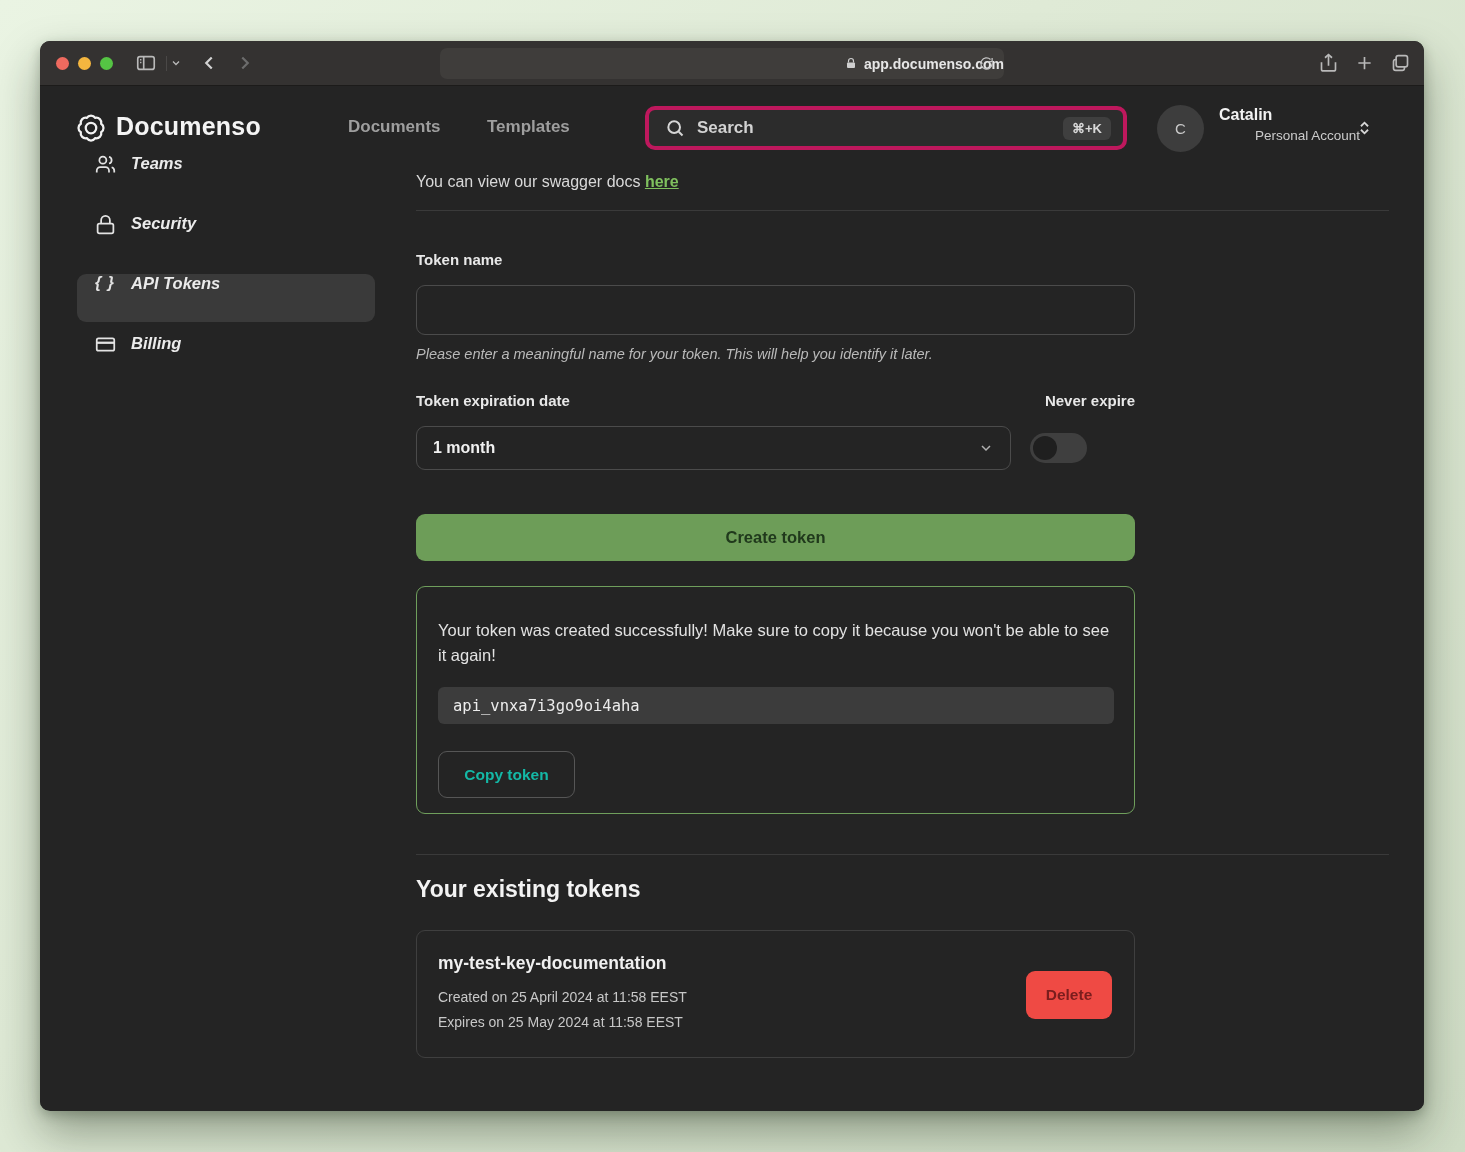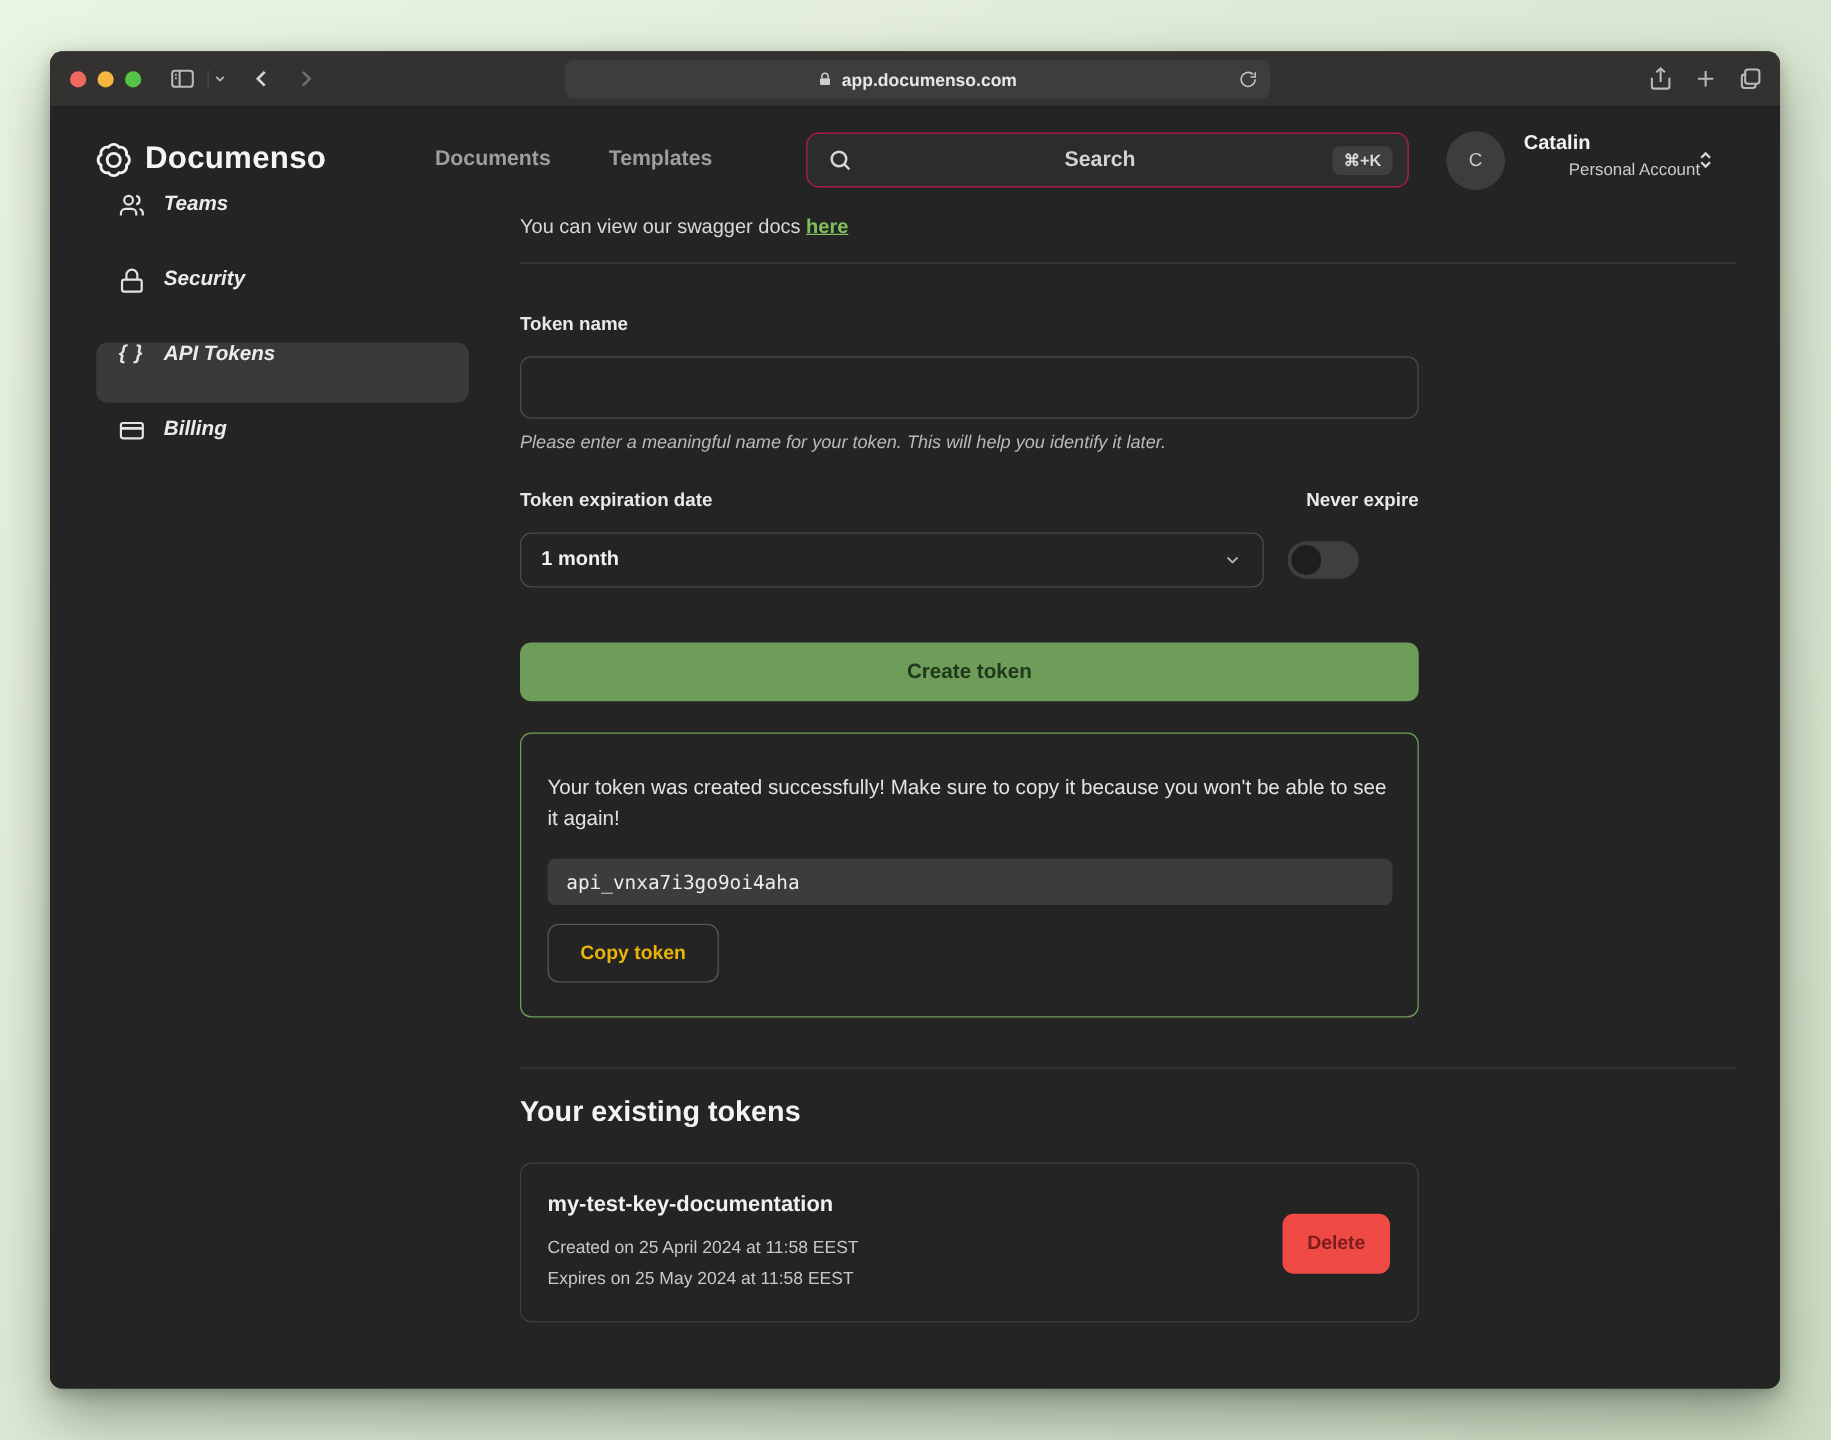--- a/index.html
+++ b/index.html
@@ -23,40 +23,40 @@
     position:relative;
   }
   .light { position:absolute; top:16px; width:13px; height:13px; border-radius:50%; }
   .light.red { left:16px; background:#ee6a5f; }
   .light.yellow { left:38px; background:#f4b63f; }
   .light.green { left:60px; background:#55c444; }
   .chrome-icon { position:absolute; top:11px; color:#b9b9b9; }
   .chrome-icon svg { display:block; }
   .sep { position:absolute; left:126px; top:15px; width:1px; height:15px; background:#4a4847; }
   .addr {
-    position:absolute; left:412px; top:7px; width:564px; height:31px;
-    background:#3f3d3b; border-radius:7px; display:flex; align-items:center; justify-content:center;
+    position:absolute; left:400px; top:7px; width:564px; height:31px;
+    background:#3f3d3b; border-radius:7px; display:flex; align-items:center; justify-content:flex-end;
     color:#e6e6e6; font-size:14px; font-weight:600;
   }
   .addr .lock { margin-right:7px; color:#cfcfcf; display:flex; }
   .addr .reload { position:absolute; right:10px; color:#c4c4c4; display:flex; }
 
   
   .app { position:relative; height:1024px; background:#242424; color:#e5e5e5; }
 
   .logo-badge { position:absolute; left:36px; top:27px; color:#f2f2f2; }
   .brand { position:absolute; left:76px; top:26px; font-size:25px; font-weight:700; color:#f4f4f4; letter-spacing:.2px; }
   .nav-link { position:absolute; top:31px; font-size:17px; font-weight:600; color:#9e9e9e; cursor:pointer; }
   .nav-documents { left:308px; }
   .nav-templates { left:447px; }
 
   .search {
     position:absolute; left:605px; top:20px; width:482px; height:44px;
-    border:1px solid #be185d; background:#2c2c2c; border-radius:10px;
-    display:flex; align-items:center; padding:0 12px 0 16px;text-align:center;
+    border:4px solid #be185d; background:#2c2c2c; border-radius:10px;
+    display:flex; align-items:center; padding:0 12px 0 16px;
   }
   .search .mag { color:#d6d6d6; display:flex; margin-right:12px; }
   .search .ph { color:#d2d2d2; font-size:17px; font-weight:600; flex:1; }
   .search kbd {
     font-family:"Liberation Sans", sans-serif; background:#3f3f3f; color:#d8d8d8;
     font-size:13px; font-weight:600; border-radius:6px; padding:4px 9px;
   }
 
   .avatar {
     position:absolute; left:1117px; top:19px; width:47px; height:47px; border-radius:50%;
@@ -124,23 +124,23 @@
   .success .msg {
     position:absolute; left:21px; top:31px; width:676px;
     font-size:16.5px; color:#e2e2e2; line-height:25px;
   }
   .token-display {
     position:absolute; left:21px; top:100px; width:676px; height:37px;
     background:#3c3c3c; border-radius:6px; display:flex; align-items:center;
     padding:0 15px; font-family:"DejaVu Sans Mono", monospace; font-size:15.5px; color:#ececec;
   }
   .btn-copy {
-    position:absolute; left:21px; top:152px; width:137px; height:47px;
+    position:absolute; left:21px; top:164px; width:137px; height:47px;
     background:transparent; border:1px solid #565656; border-radius:9px; cursor:pointer;
-    color:#eab308; font-size:15.5px; font-weight:700; font-family:"Liberation Sans", sans-serif;
+    color:#14b8a6; font-size:15.5px; font-weight:700; font-family:"Liberation Sans", sans-serif;
   }
 
   .existing-heading { position:absolute; top:790px; left:0; font-size:23px; font-weight:700; color:#f3f3f3; }
   .token-card {
     position:absolute; top:844px; left:0; width:719px; height:128px;
     border:1px solid #3f3f3f; border-radius:9px;
   }
   .token-card .t-name { position:absolute; left:21px; top:22px; font-size:17.5px; font-weight:600; color:#f0f0f0; }
   .token-card .t-created { position:absolute; left:21px; top:58px; font-size:14px; color:#c8c8c8; }
   .token-card .t-expires { position:absolute; left:21px; top:83px; font-size:14px; color:#c8c8c8; }

